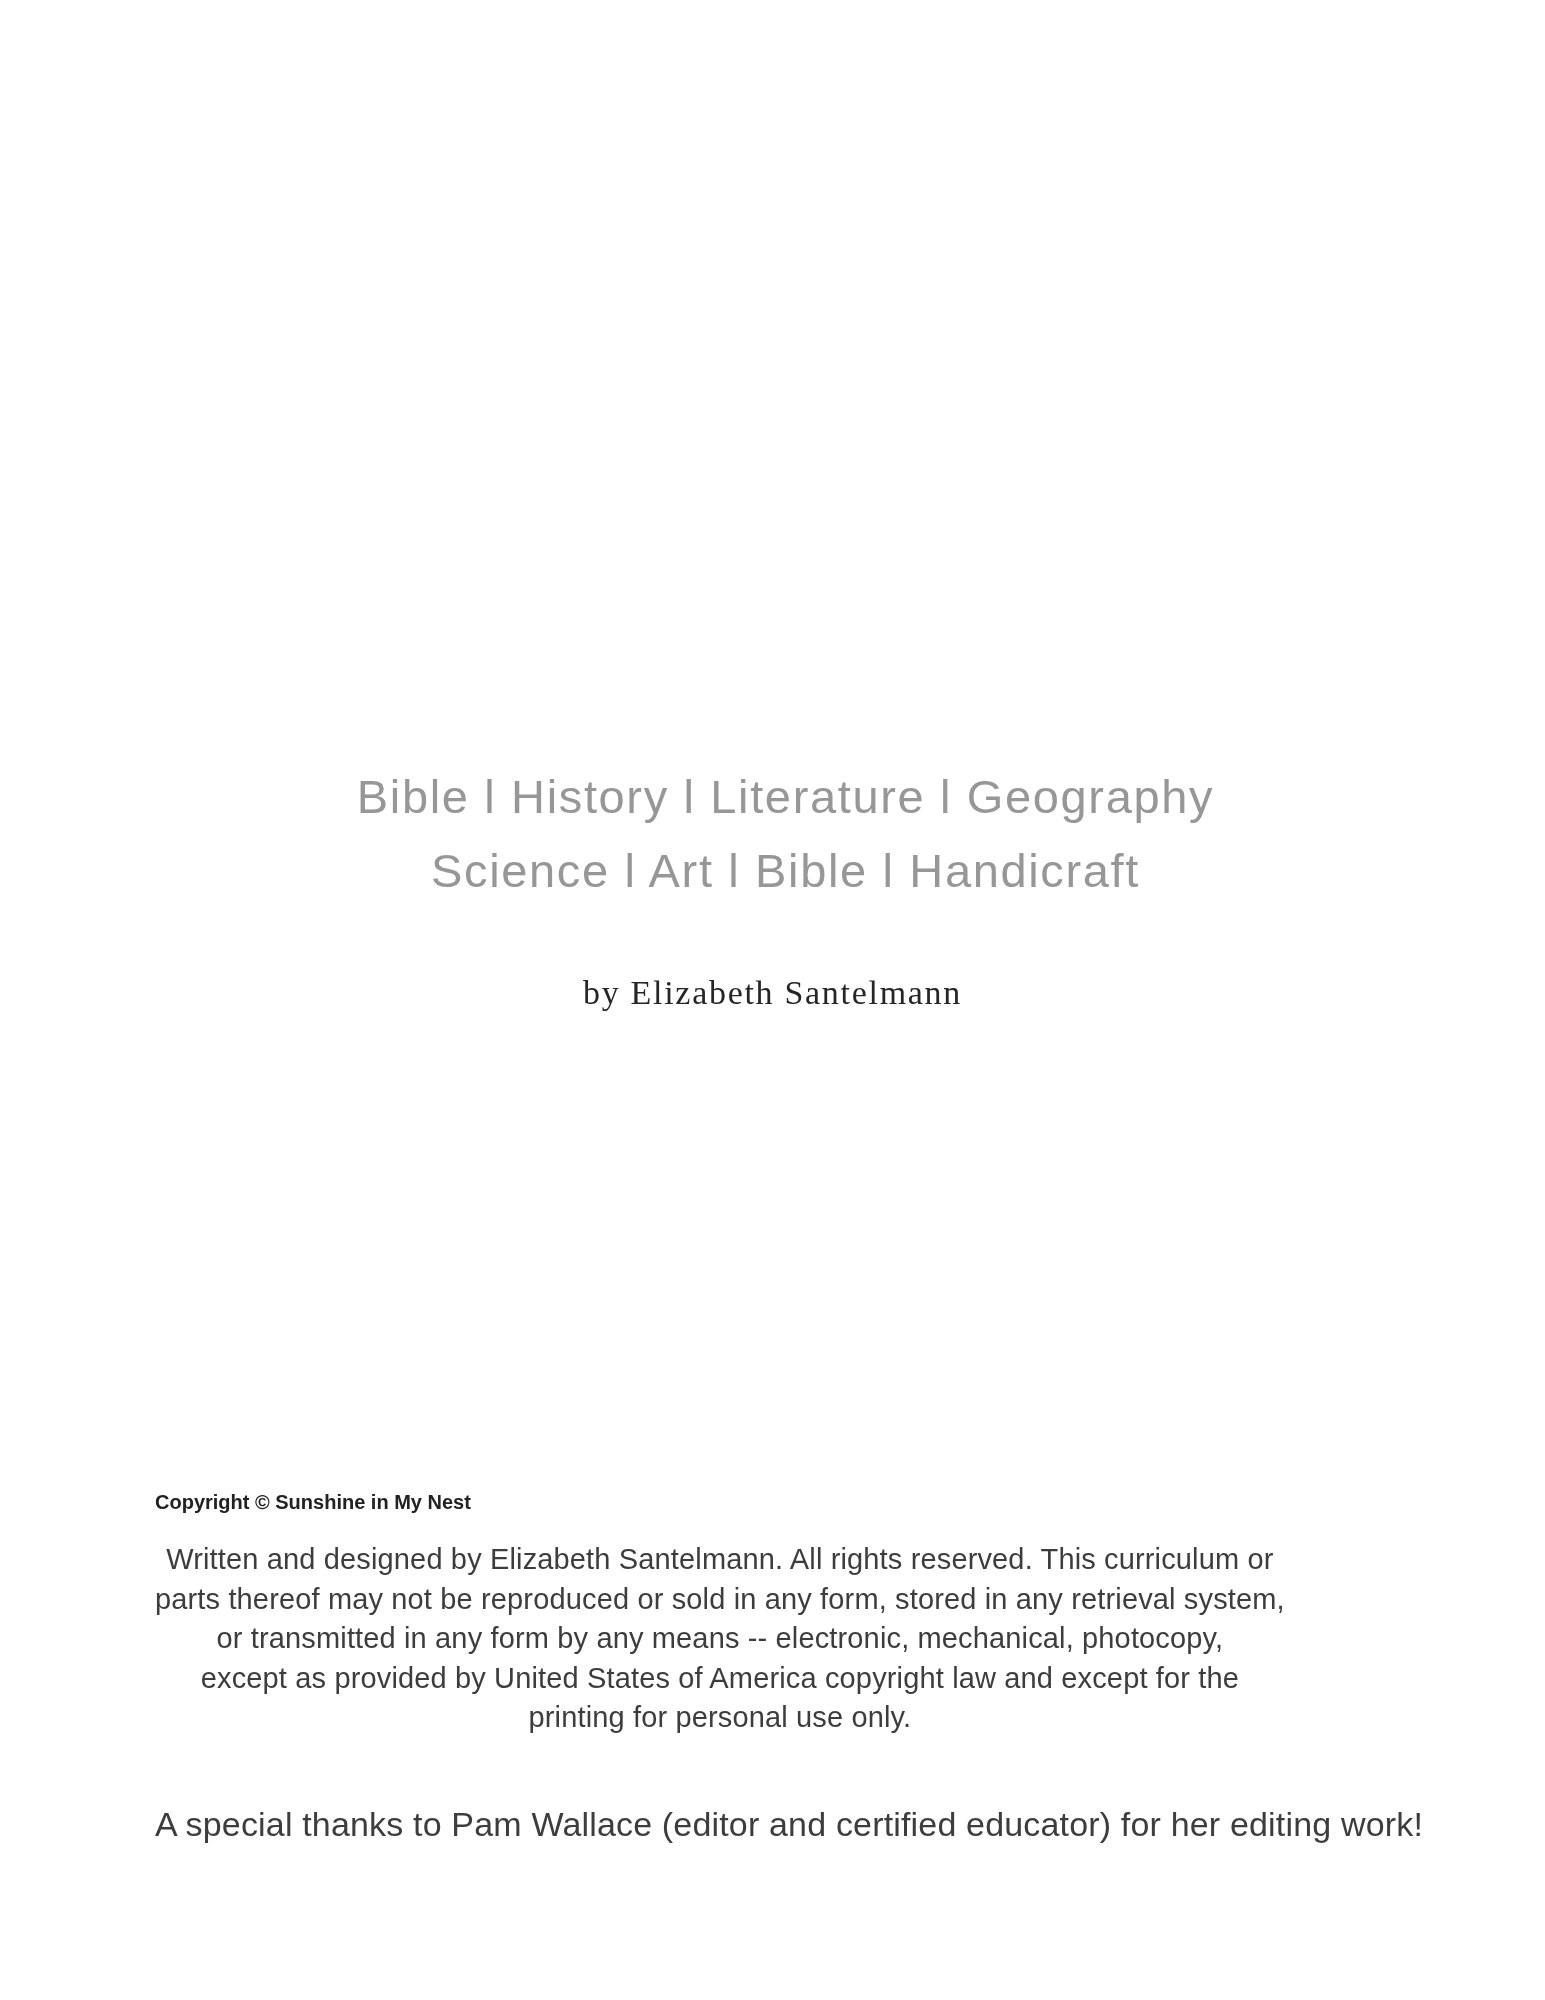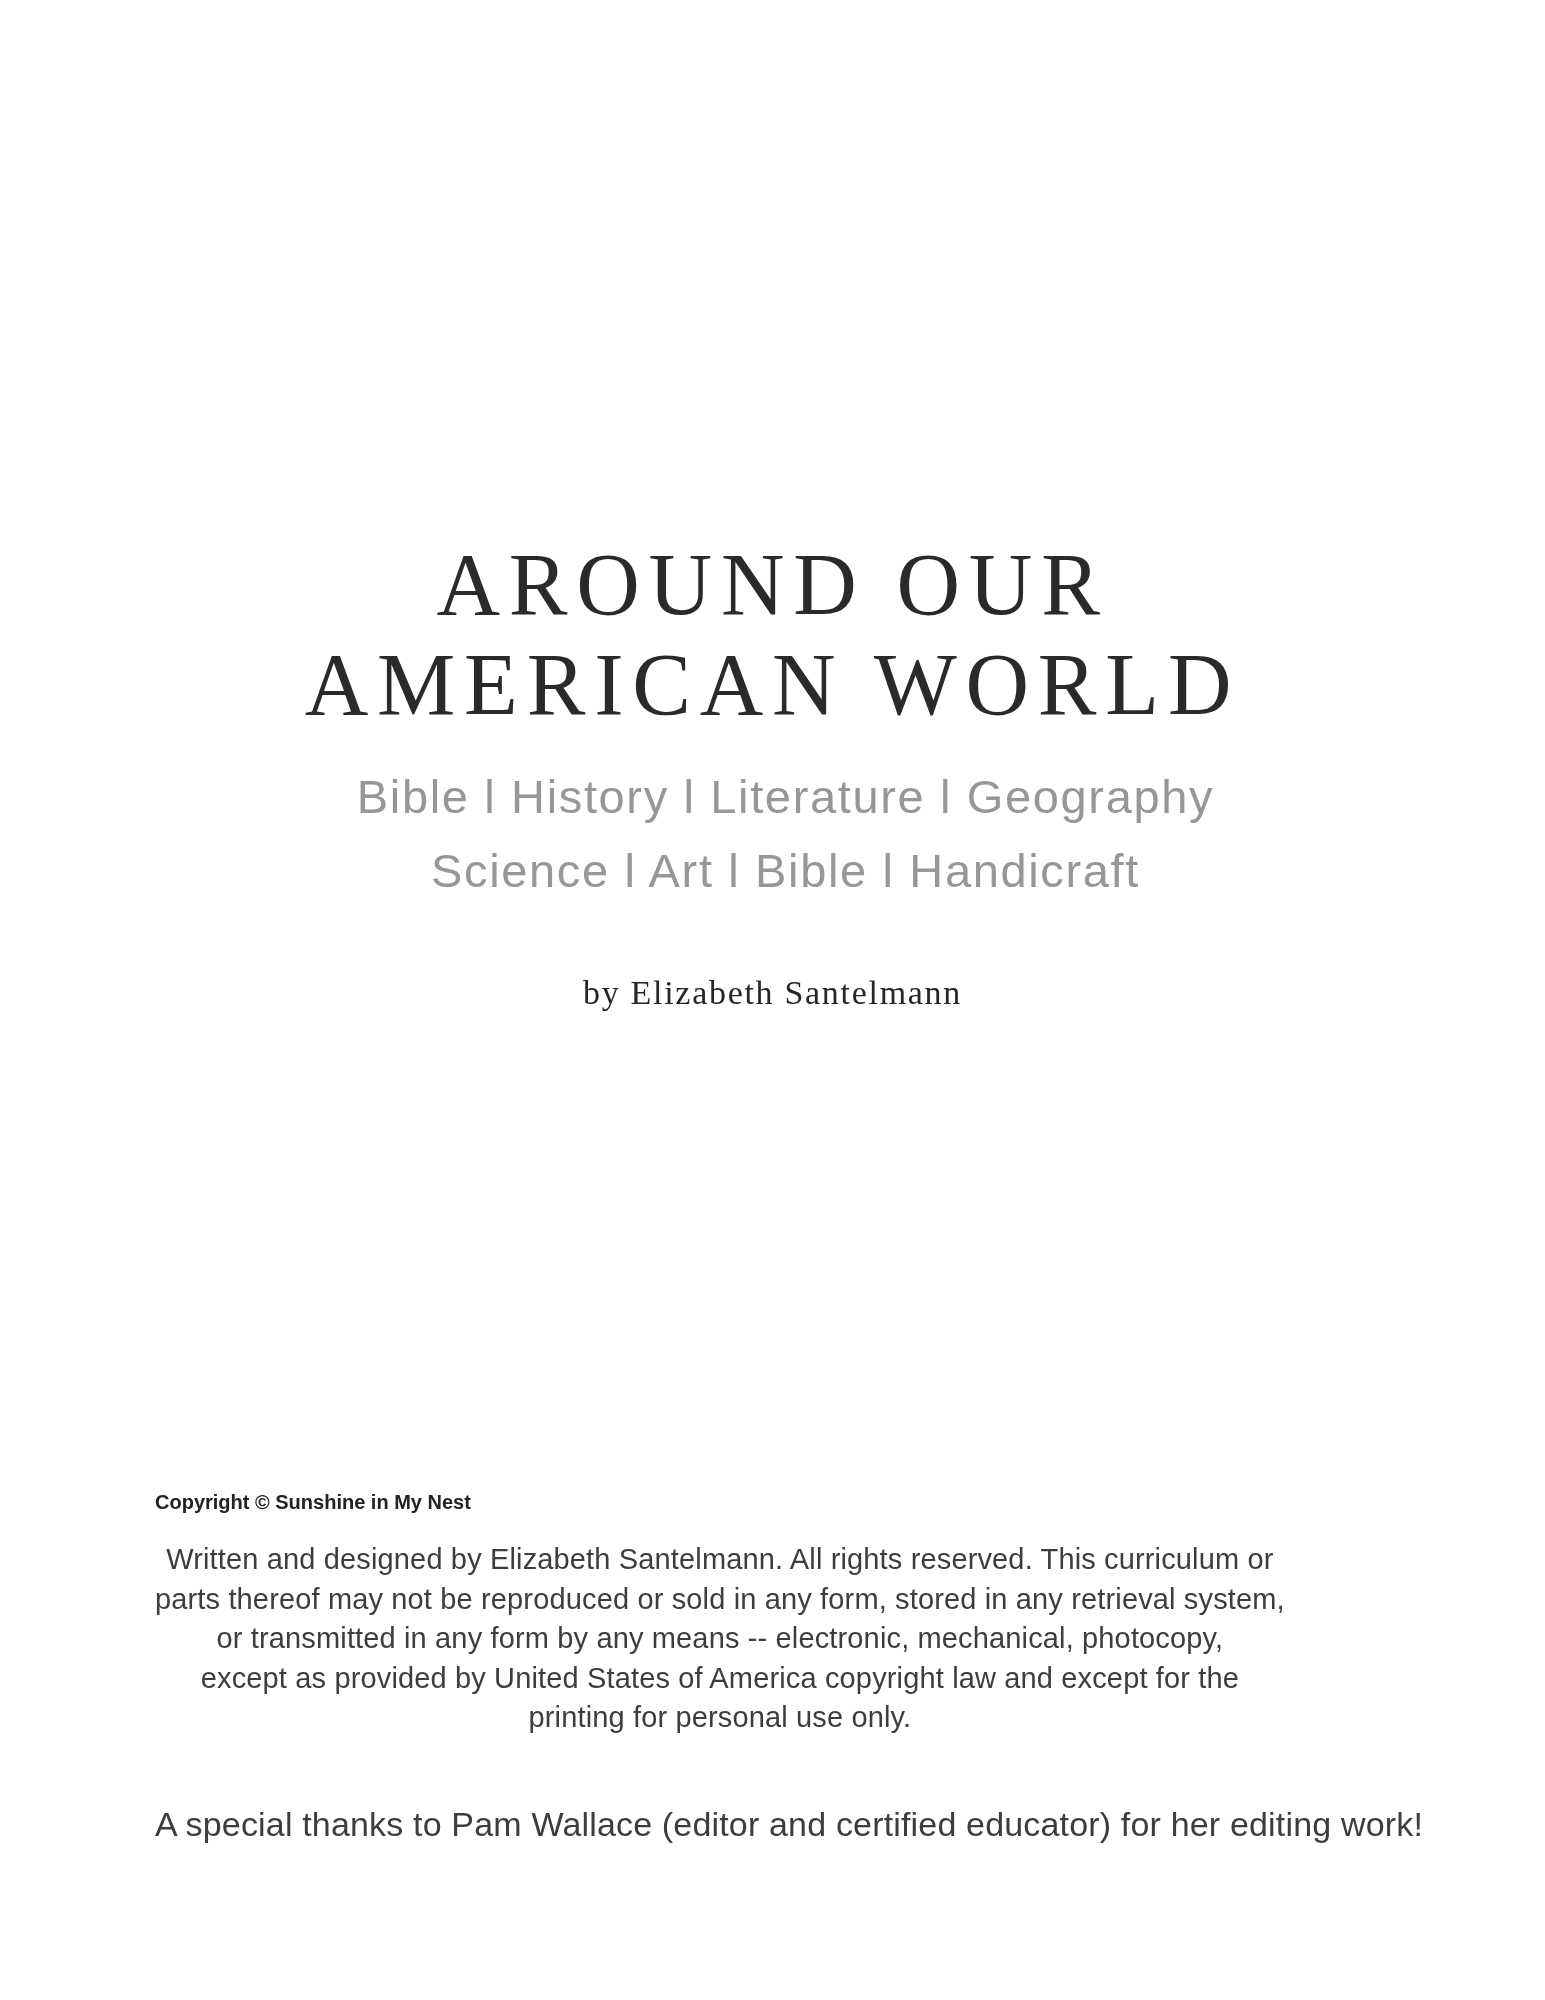--- a/index.html
+++ b/index.html
@@ -91,24 +91,20 @@
     letter-spacing: 0.005em;
     color: #3d3d3d;
     white-space: nowrap;
   }
 </style>
 </head>
 <body>
 
 <div class="page">
 
-  <div class="title-block">
-    <div>AROUND OUR</div>
-    <div>AMERICAN WORLD</div>
-  </div>
 
   <div class="subtitle-block">
     <div>Bible l History l Literature l Geography</div>
     <div>Science l Art l Bible l Handicraft</div>
   </div>
 
   <div class="byline">by Elizabeth Santelmann</div>
 
   <div class="copyright-heading">Copyright © Sunshine in My Nest</div>
 

